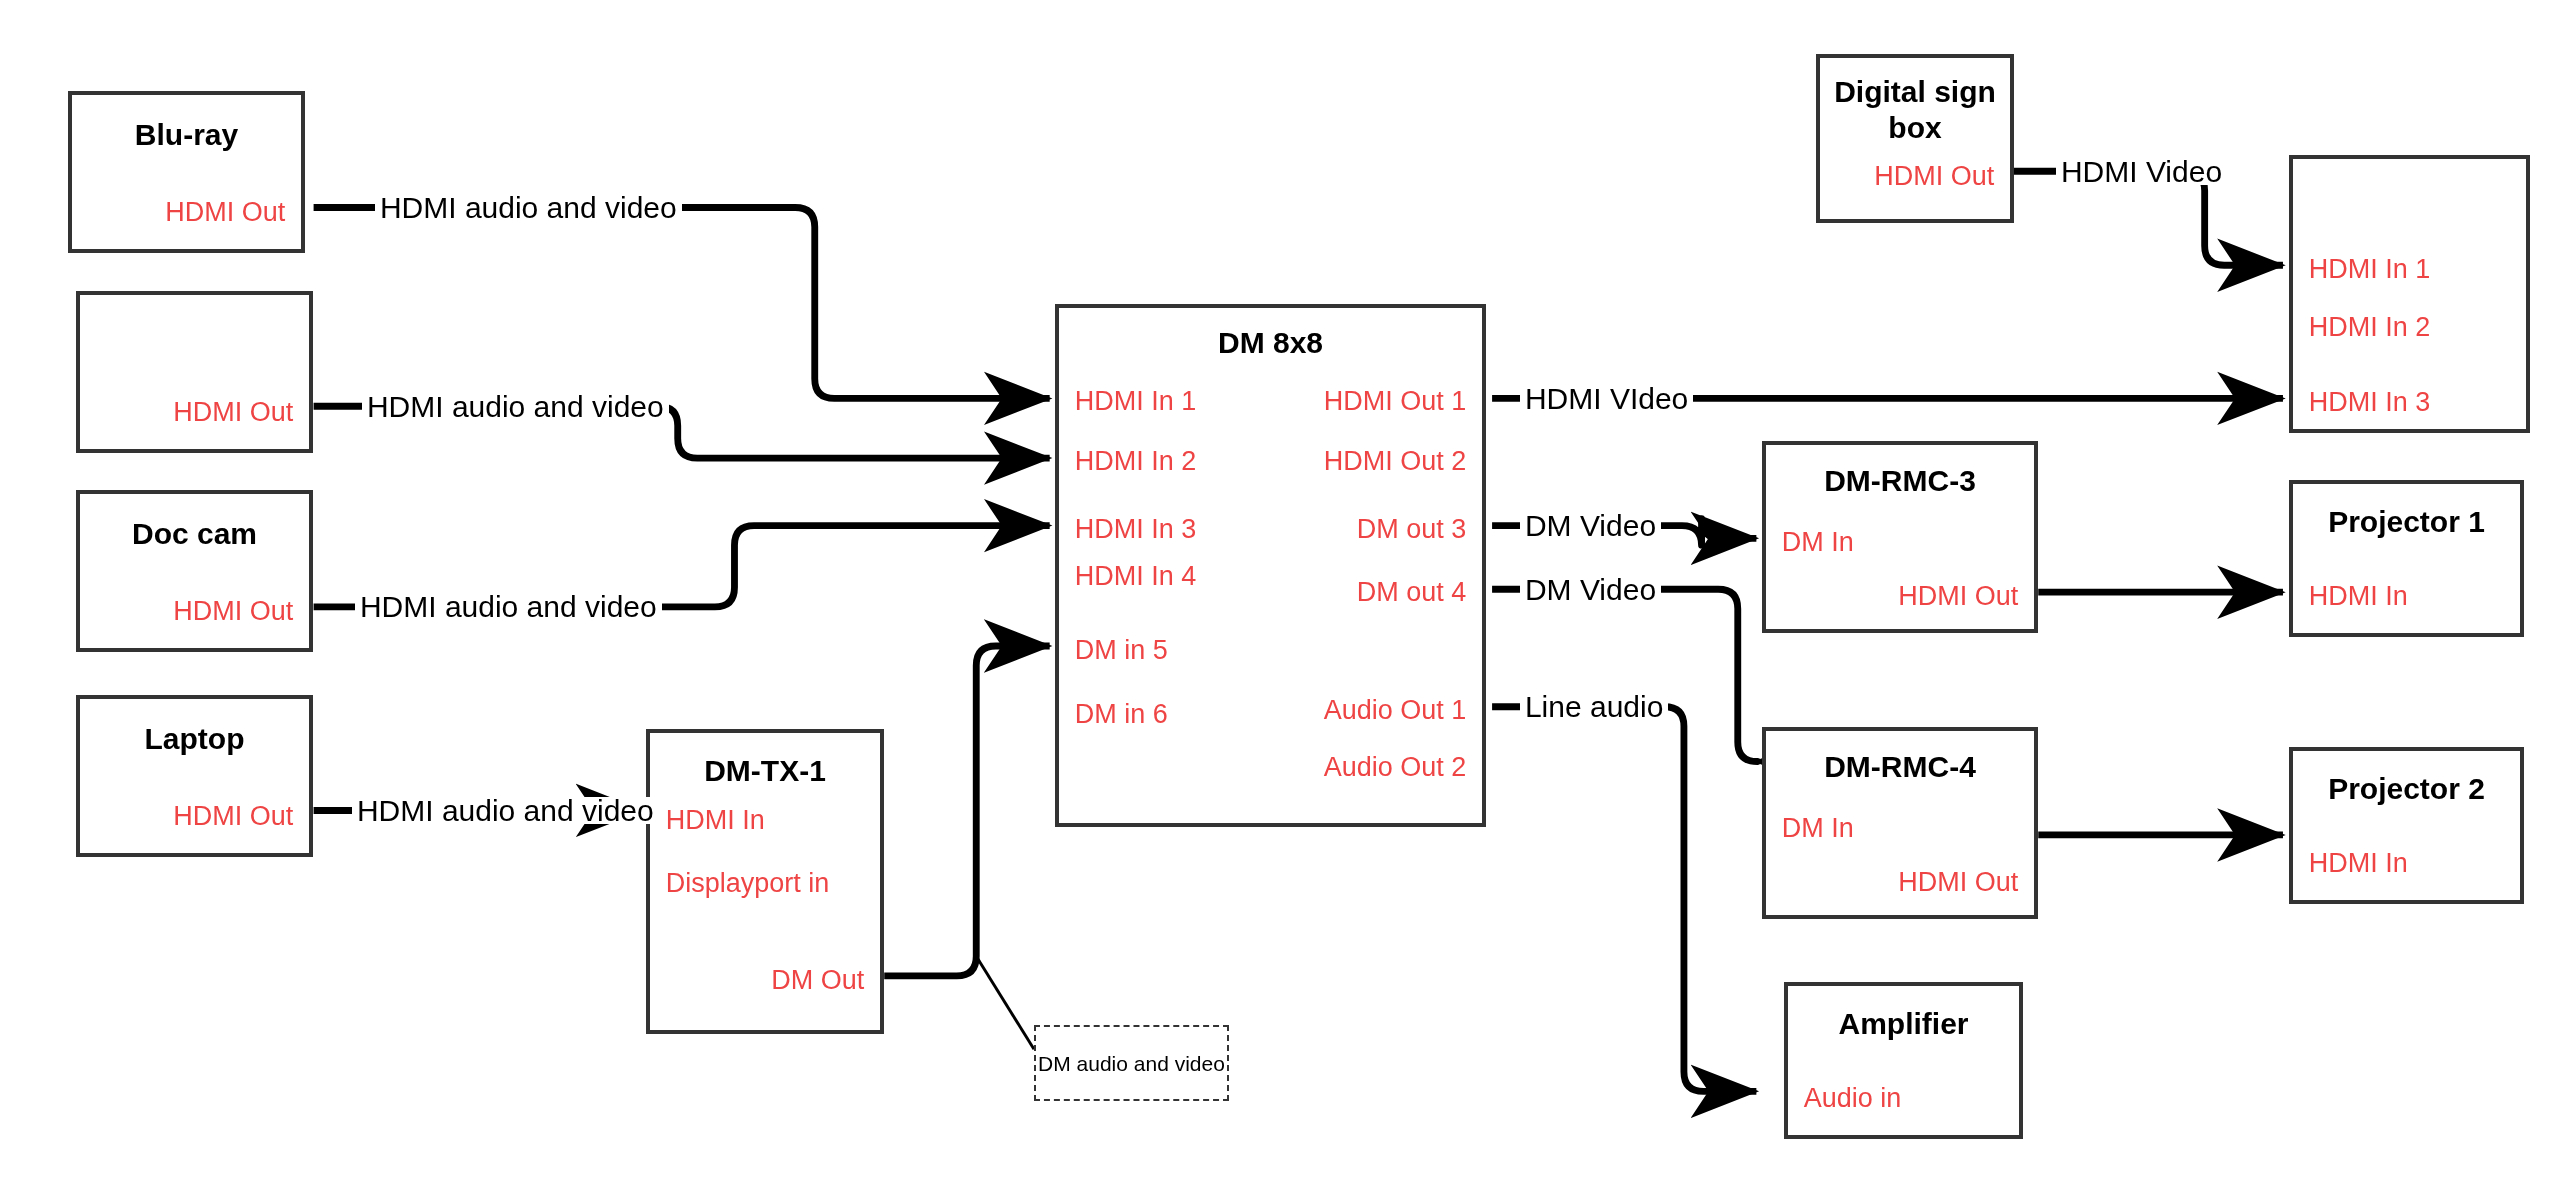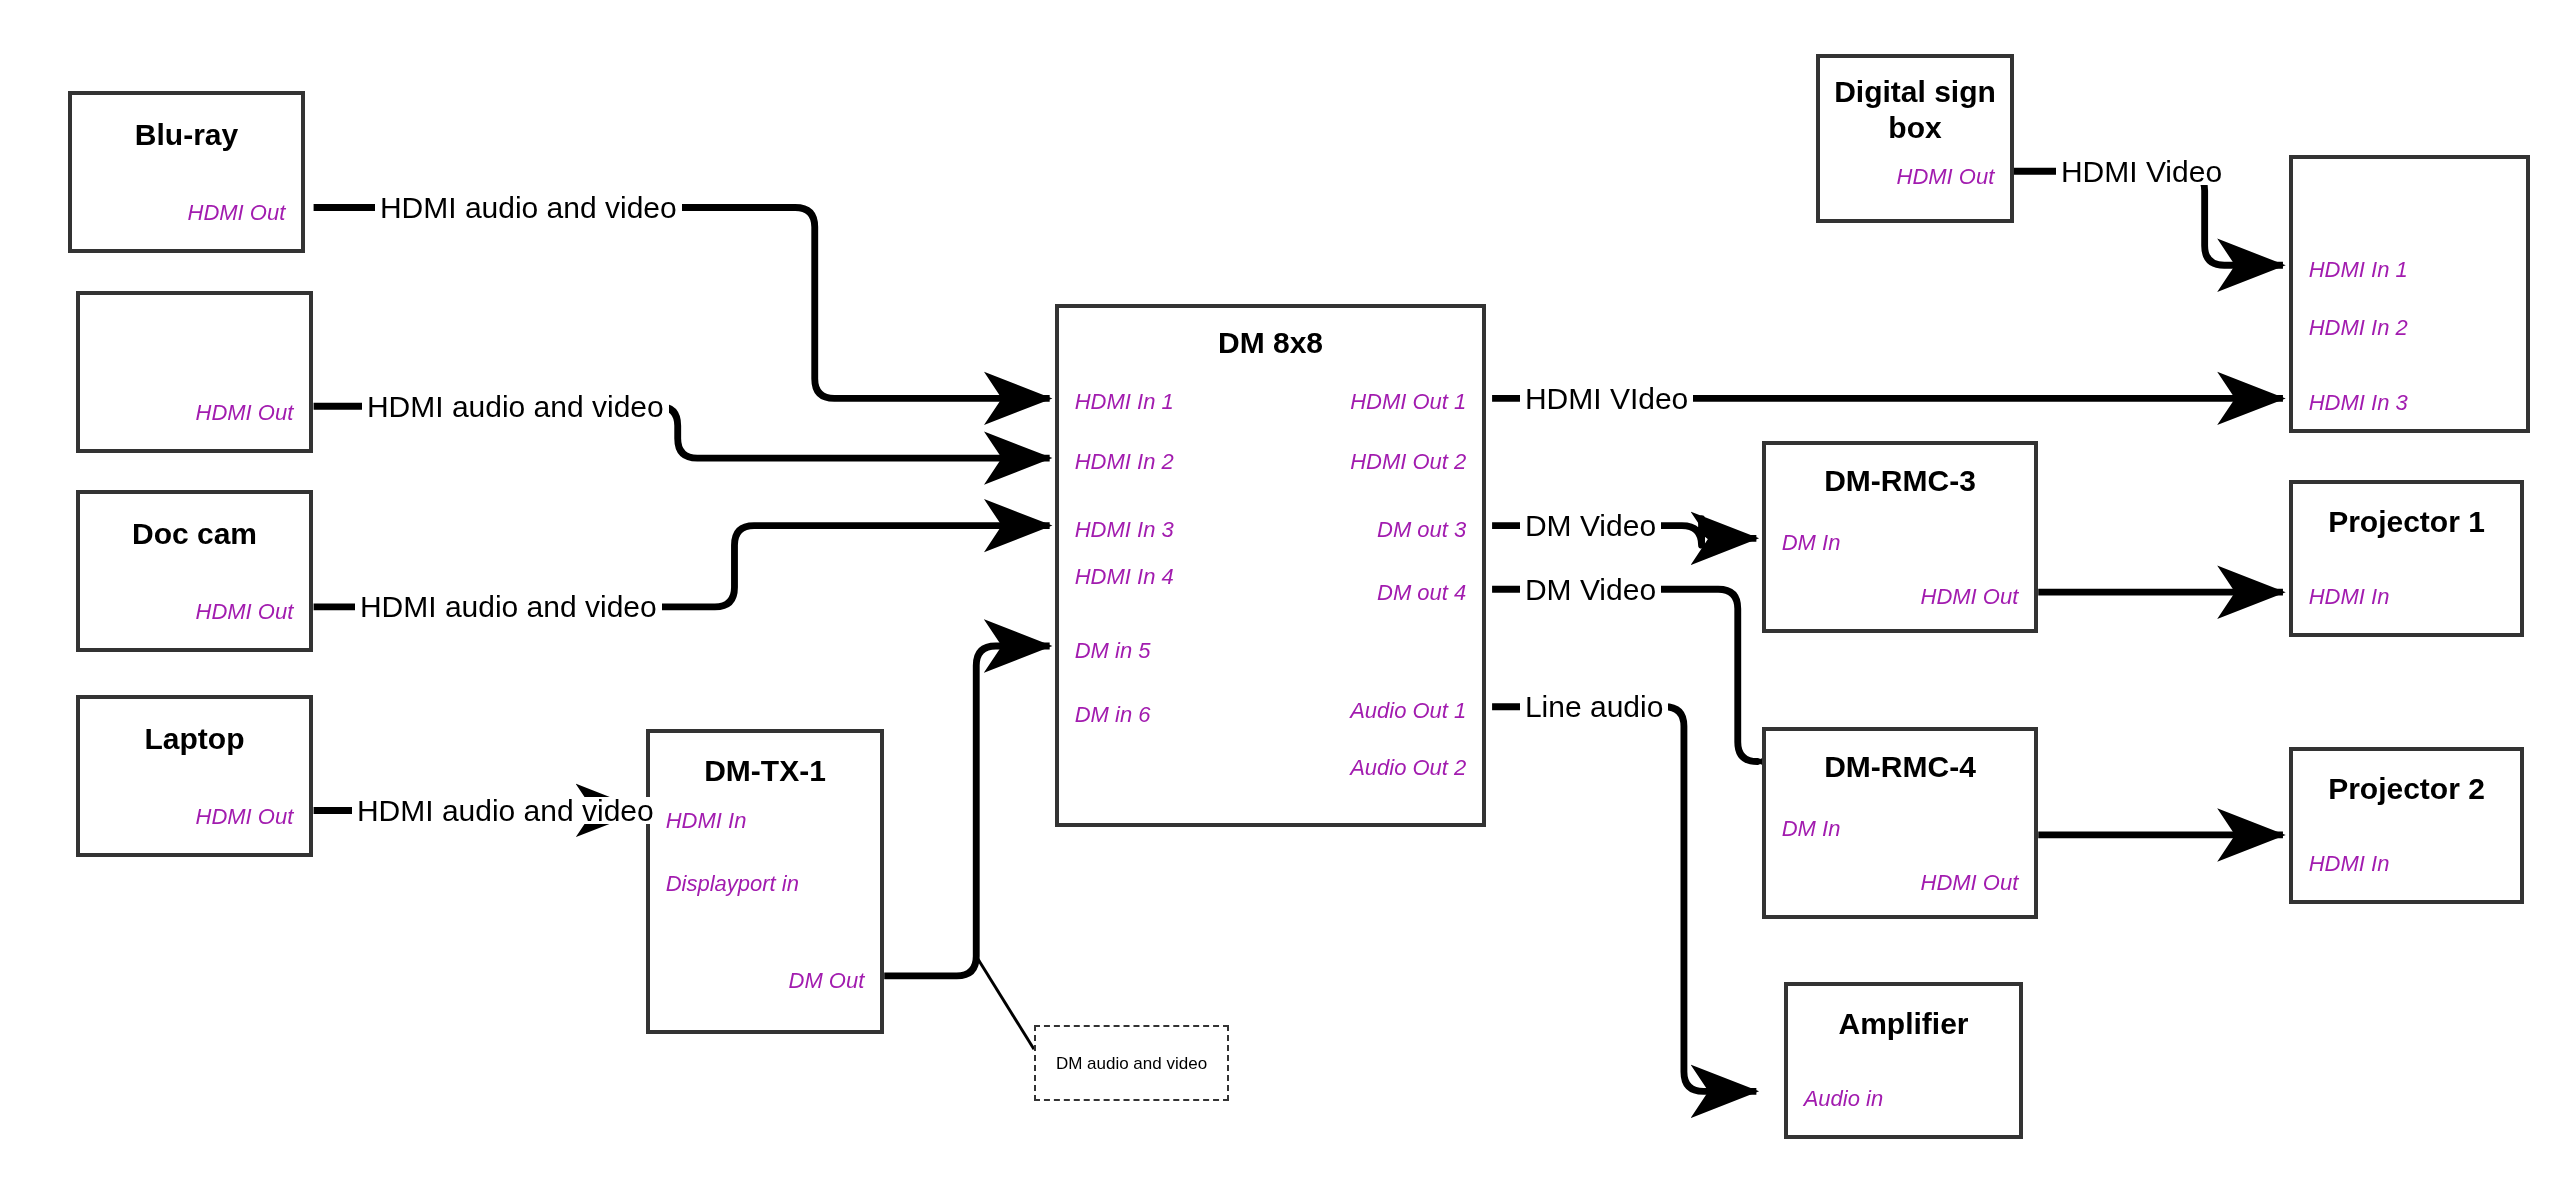--- a/index.html
+++ b/index.html
@@ -47,25 +47,24 @@
     right: 0;
     text-align: center;
     font-weight: bold;
     font-size: 30px;
     line-height: 36px;
     color: #000000;
     white-space: pre-line;
   }
   .port {
     position: absolute;
-    font-size: 22px;
+    font-size: 27px;
     line-height: 33px;
-    color: #a21caf;
+    color: #ef4444;
     white-space: nowrap;
-    font-style: italic;
   }
   .port.left  { left: 15.7px;  text-align: left; }
   .port.right { right: 15.7px; text-align: right; }
 
   
   .wlabel {
     position: absolute;
     font-size: 30px;
     line-height: 27.4px;
     color: #000000;
@@ -76,21 +75,21 @@
   
   .callout {
     position: absolute;
     box-sizing: border-box;
     border: 2.9px dashed #333333;
     background: #ffffff;
     display: flex;
     align-items: center;
     justify-content: center;
     text-align: center;
-    font-size: 17px;
+    font-size: 21px;
     line-height: 31px;
     color: #000000;
   }
 </style>
 </head>
 <body>
 
 <div id="stage">
 
   <svg id="wires" viewBox="0 0 2631 1227">

